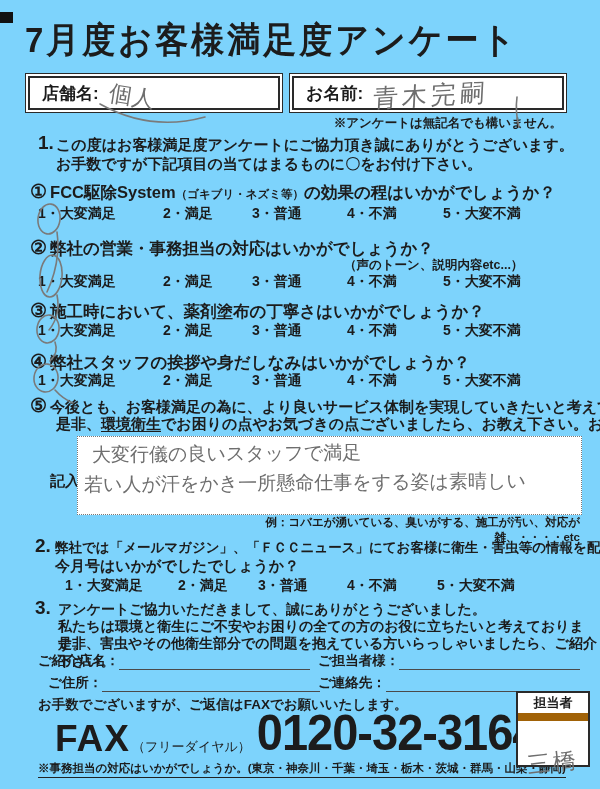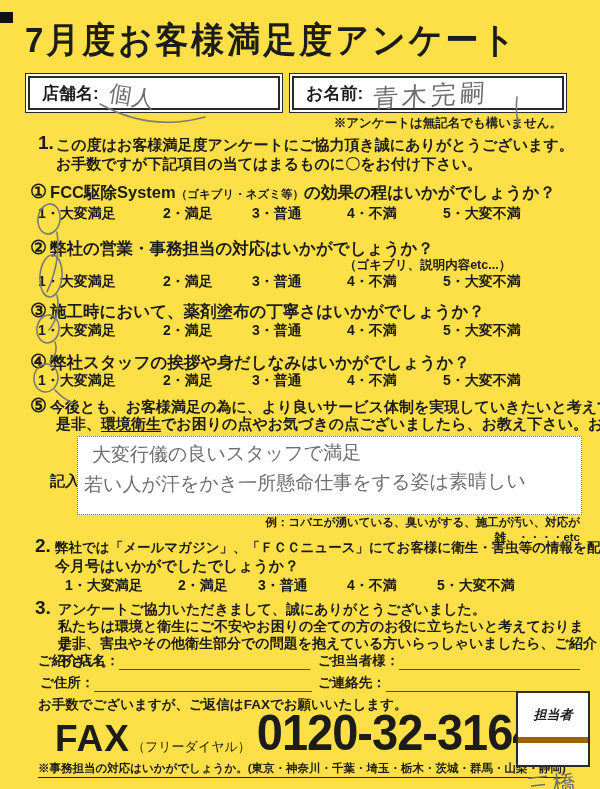--- a/index.html
+++ b/index.html
@@ -1,17 +1,17 @@
 <!DOCTYPE html>
 <html><head>
 <meta charset="utf-8">
 <style>
   html,body{margin:0;padding:0;}
   body{font-family:"Liberation Sans",sans-serif;background:#e9e7e2;}
-  .page{position:relative;width:600px;height:789px;background:#fde047;color:#1c1c1c;overflow:hidden;margin:0 auto;}
+  .page{position:relative;width:600px;height:789px;background:#7dd3fc;color:#1c1c1c;overflow:hidden;margin:0 auto;}
   .abs{position:absolute;}
   .scan-mark{background:#111;}
   .title{font-size:33px;font-weight:800;letter-spacing:3px;transform:scaleY(1.08);transform-origin:left top;white-space:nowrap;}
   .hdr-cell{border:1px solid #2a2a2a;padding:2px;background:#fff;}
   .hdr-inner{border:2px solid #2a2a2a;height:100%;box-sizing:border-box;display:flex;align-items:center;padding-left:12px;gap:10px;}
   .hdr-label{font-size:17px;font-weight:700;}
   .hand{color:#6e6e6e;font-weight:400;}
   .hw-store{font-size:23px;transform:rotate(9deg);margin-top:6px;}
   .hw-name{font-size:25px;transform:rotate(-3deg) skewX(-6deg);letter-spacing:4px;margin-top:4px;}
   .note-right{font-size:12.5px;font-weight:700;text-align:right;}
@@ -40,21 +40,21 @@
   .s3-txt{font-size:14px;font-weight:600;line-height:17.5px;}
   .field{display:flex;align-items:flex-end;font-size:13.5px;font-weight:600;}
   .field .line{flex:1;border-bottom:1.2px solid #4a4a4a;height:16px;}
   .fax-note{font-size:13.5px;font-weight:700;}
   .fax-row{display:flex;align-items:baseline;}
   .fax-word{font-size:37px;font-weight:900;letter-spacing:1px;}
   .fax-free{font-size:13px;font-weight:400;margin:0 6px 4px 2px;}
   .fax-num{font-size:47px;font-weight:900;letter-spacing:-1px;transform:scaleY(1.05);transform-origin:left bottom;}
   .area-note{font-size:11.5px;font-weight:700;border-bottom:1px solid #222;display:inline-block;padding-bottom:1px;}
   .staff-box{border:2px solid #2a2a2a;background:#fff;}
-  .staff-head{border-bottom:6px solid #a16207;text-align:center;font-size:13px;font-weight:700;padding:13px 0;font-style:italic;}
+  .staff-head{border-bottom:8px solid #a16207;text-align:center;font-size:13px;font-weight:700;padding:1px 0;}
   .hw-staff{font-size:23px;transform:rotate(-6deg);letter-spacing:3px;text-align:center;margin-top:26px;}
   svg.marks{pointer-events:none;}
 </style>
 </head>
 <body>
 
 <div class="page">
 
   <div class="abs scan-mark" style="left:0;top:12px;width:13px;height:11px;"></div>
 
@@ -85,21 +85,21 @@
       <span class="opt">1・大変満足</span>
       <span class="opt">2・満足</span>
       <span class="opt">3・普通</span>
       <span class="opt">4・不満</span>
       <span class="opt">5・大変不満</span>
     </div>
 
   <div class="abs q-line" style="left:30px;top:236px;">
     <span class="q-num">②</span><span class="q-txt">弊社の営業・事務担当の対応はいかがでしょうか？</span>
   </div>
-  <div class="abs q-note" style="left:344px;top:257px;">（ゴキブリ、説明内容etc...）</div>
+  <div class="abs q-note" style="left:344px;top:257px;">（声のトーン、説明内容etc...）</div>
   <div class="abs scale" style="left:38px;top:273px;">
       <span class="opt">1・大変満足</span>
       <span class="opt">2・満足</span>
       <span class="opt">3・普通</span>
       <span class="opt">4・不満</span>
       <span class="opt">5・大変不満</span>
     </div>
 
   <div class="abs q-line" style="left:30px;top:299px;">
     <span class="q-num">③</span><span class="q-txt">施工時において、薬剤塗布の丁寧さはいかがでしょうか？</span>
@@ -153,21 +153,21 @@
   <div class="abs s3-txt" style="left:58px;top:635px;">是非、害虫やその他衛生部分での問題を抱えている方いらっしゃいましたら、ご紹介下さい。</div>
 
   <div class="abs field" style="left:38px;top:652px;width:272px;">
     <span>ご紹介店名：</span>
       <span class="line"></span>
   </div>
   <div class="abs field" style="left:318px;top:652px;width:262px;">
     <span>ご担当者様：</span>
       <span class="line"></span>
   </div>
-  <div class="abs field" style="left:40px;top:674px;width:272px;">
+  <div class="abs field" style="left:48px;top:674px;width:272px;">
     <span>ご住所：</span>
       <span class="line"></span>
   </div>
   <div class="abs field" style="left:318px;top:674px;width:262px;">
     <span>ご連絡先：</span>
       <span class="line"></span>
   </div>
 
   <div class="abs fax-note" style="left:38px;top:696px;">お手数でございますが、ご返信はFAXでお願いいたします。</div>
   <div class="abs fax-row" style="left:55px;top:707px;">

